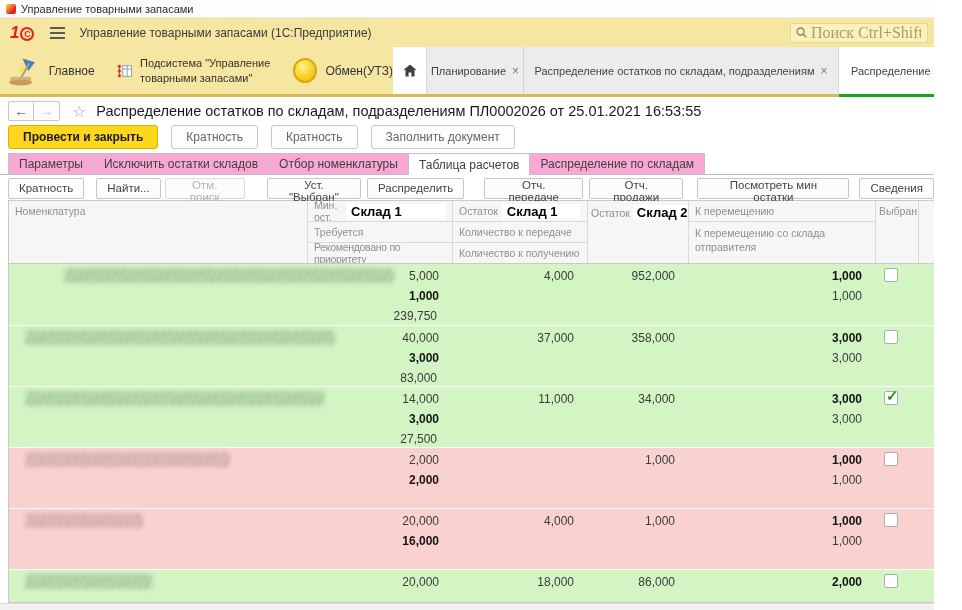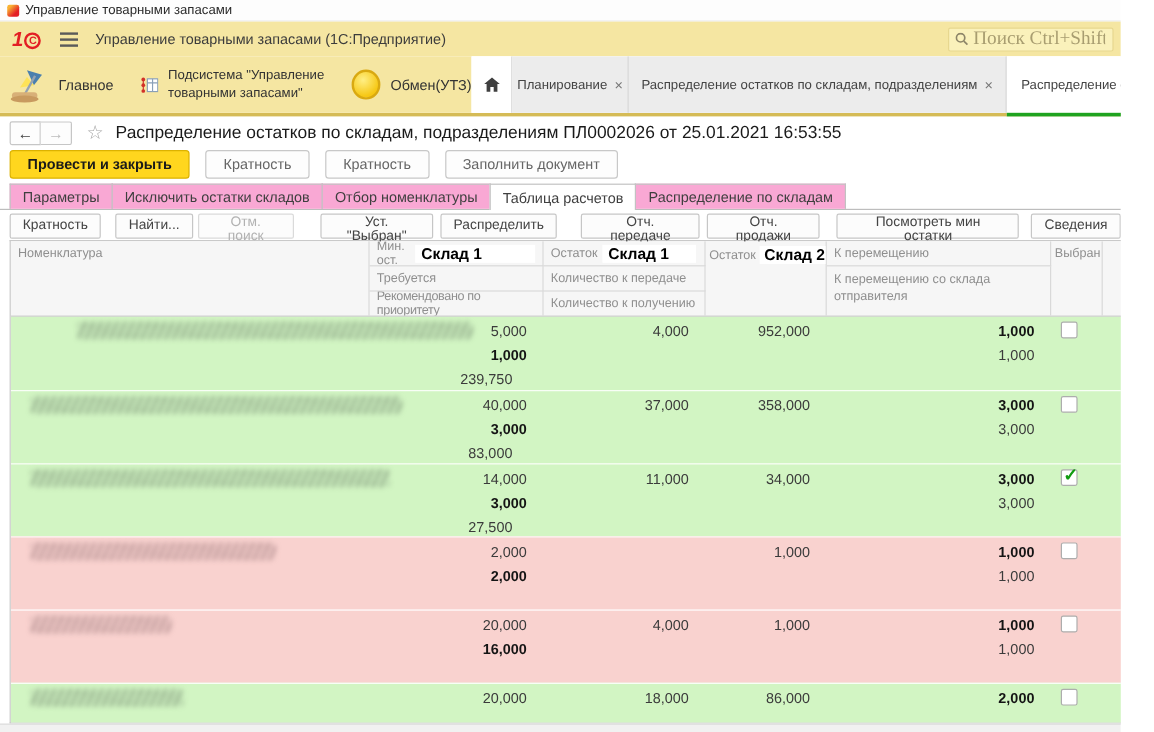--- a/index.html
+++ b/index.html
@@ -95,21 +95,21 @@
   .rg.cut { height:34px; overflow:hidden; }
   .rg + .rg { border-top:1px solid rgba(255,255,255,0.85); }
   .tg { background:#d2f5c3; }
   .tr { background:#f9d2cf; }
   .smudge { position:absolute; top:4px; height:15px; border-radius:4px; filter:blur(2px); }
   .tg .smudge { background:repeating-linear-gradient(115deg, rgba(70,88,70,0.5) 0 2px, rgba(125,145,125,0.12) 2px 6px); }
   .tr .smudge { background:repeating-linear-gradient(115deg, rgba(105,70,76,0.45) 0 2px, rgba(155,120,122,0.12) 2px 6px); }
   .num { position:absolute; height:18px; line-height:18px; font-size:12px; color:#3b3b3b; text-align:right; }
   .c-min { left:299px; width:131px; top:3px; }
   .c-req { left:299px; width:131px; top:23px; font-weight:bold; color:#141414; }
-  .c-rec { left:287px; width:131px; top:43px; }
+  .c-rec { left:297px; width:131px; top:43px; }
   .c-s1  { left:444px; width:121px; top:3px; }
   .c-s2  { left:579px; width:87px;  top:3px; }
   .c-mv  { left:680px; width:173px; top:3px; font-weight:bold; color:#141414; }
   .c-mvf { left:680px; width:173px; top:23px; }
   .cb { position:absolute; left:875px; top:4px; width:14px; height:14px; background:#fff; border:1px solid #adadad; border-radius:2px; cursor:pointer; }
   .cb .check { position:absolute; left:1px; top:-5px; font-size:15px; font-weight:bold; color:#119c11; }
 
   .footstrip { height:7px; background:#f1f1f1; border-top:1px solid #dcdcdc; }
 </style>
 </head>

